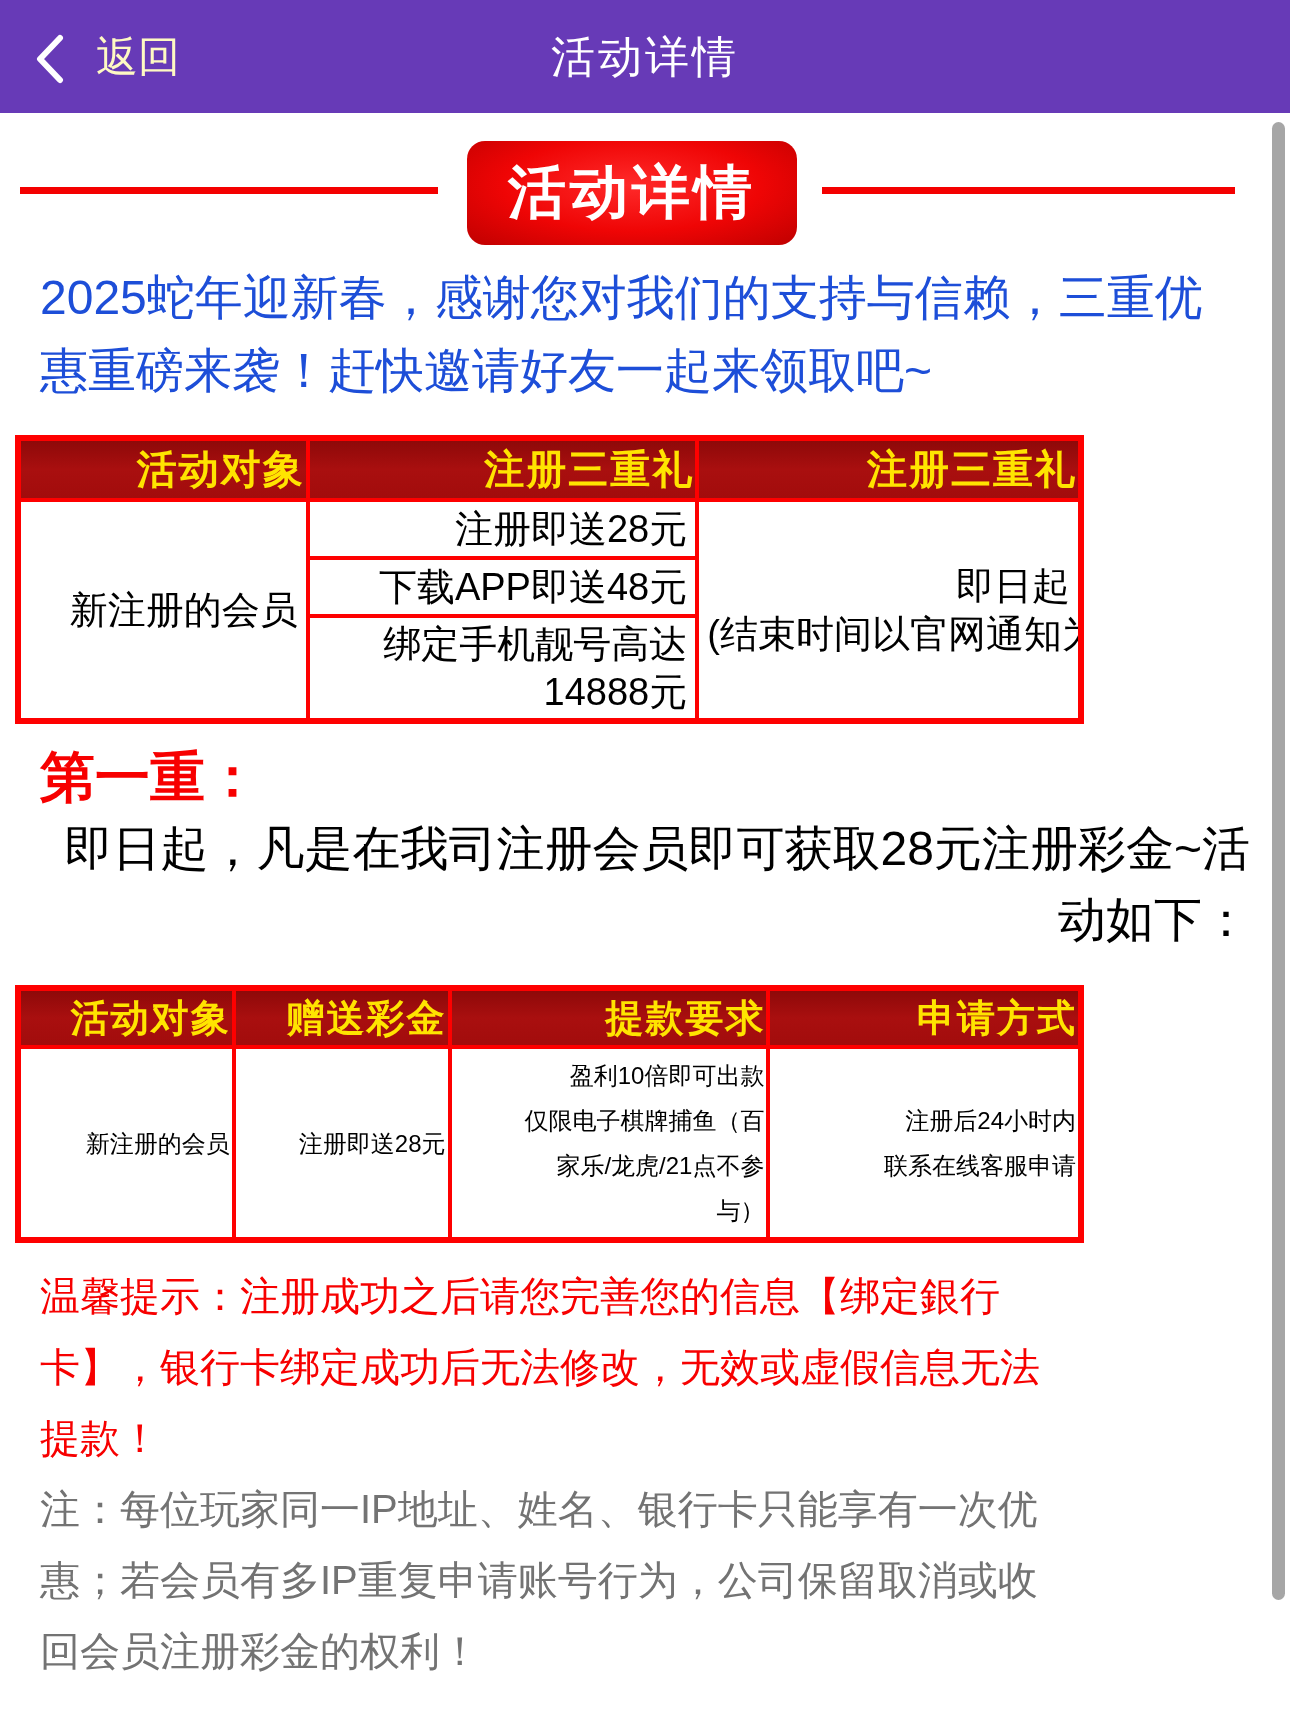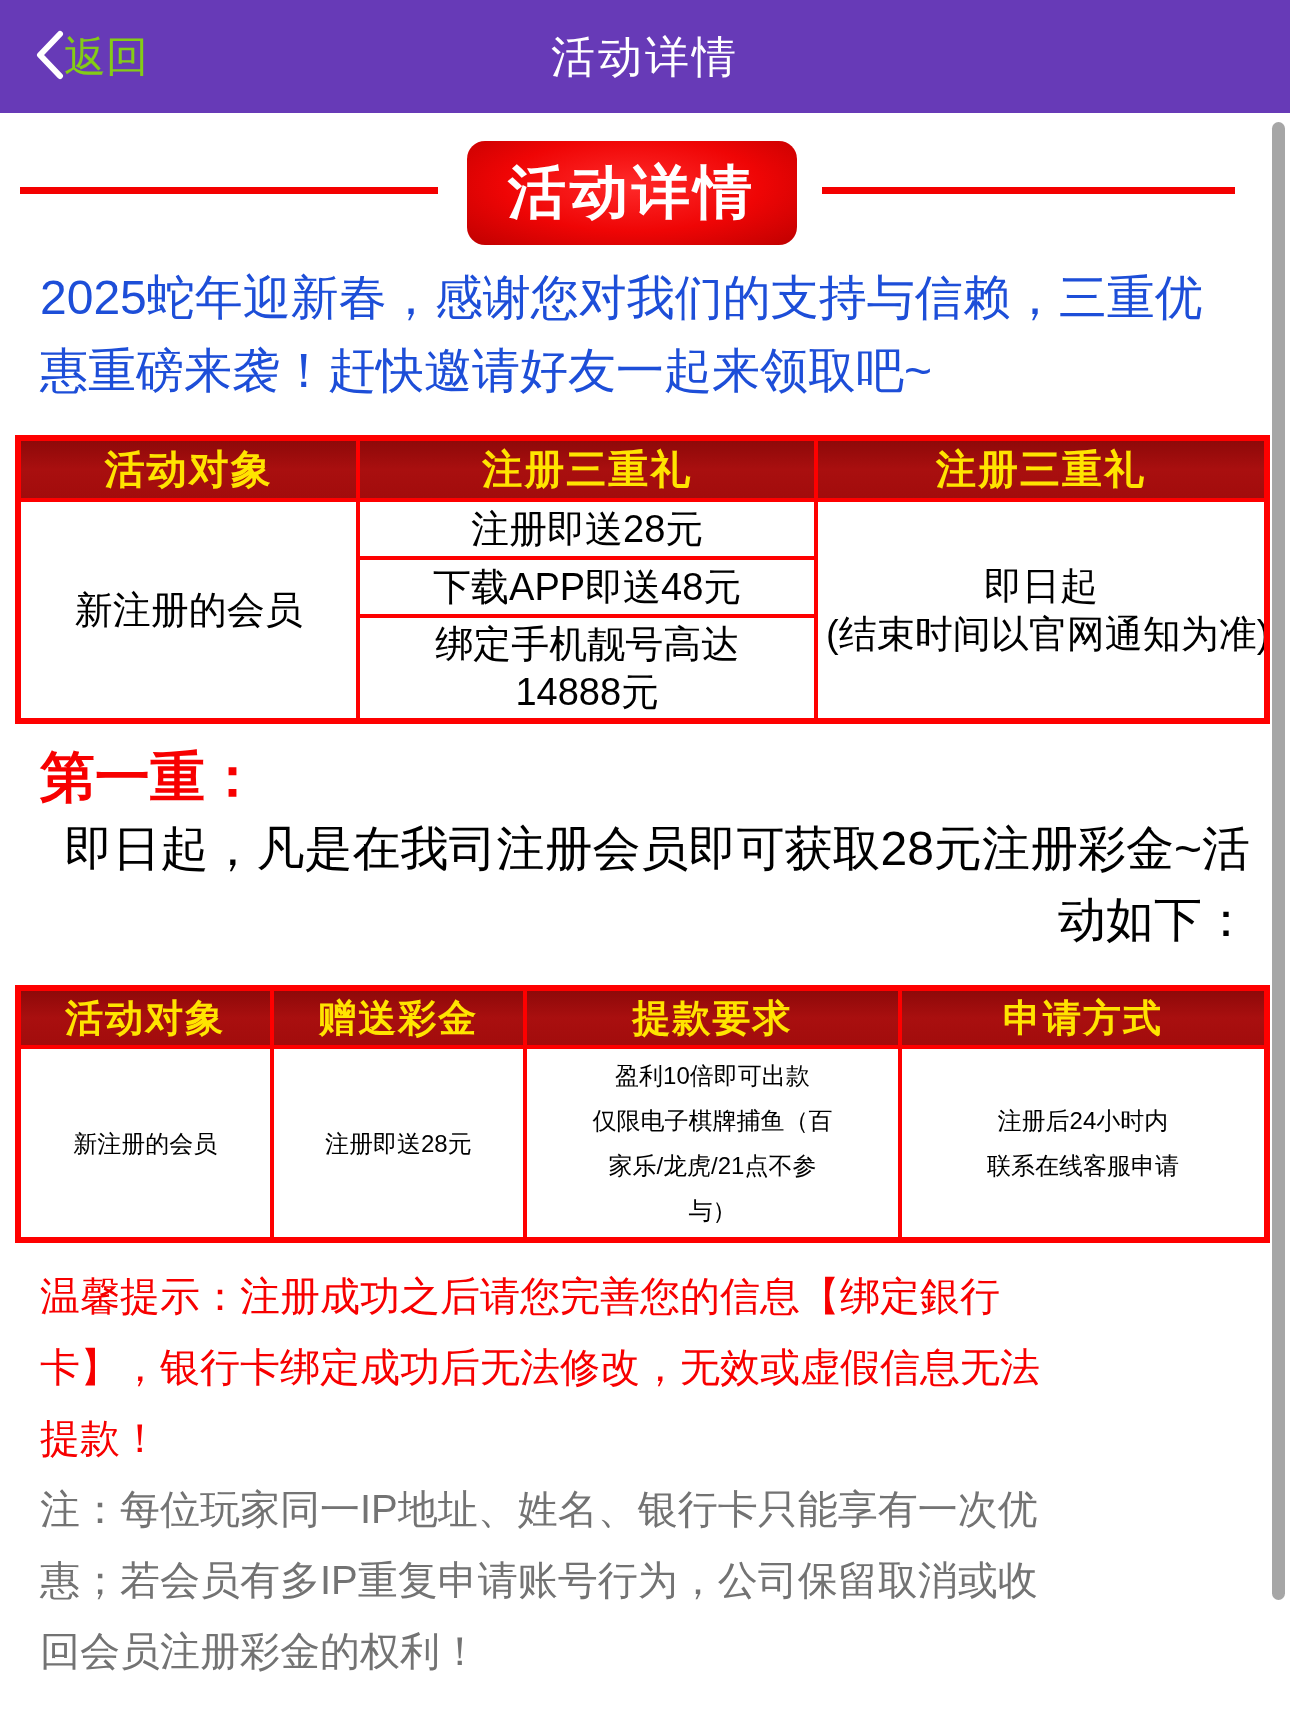--- a/index.html
+++ b/index.html
@@ -11,22 +11,22 @@
     color:#000;
   }
 
   
   .app-bar {
     height:113px; background:#673ab7;
     display:flex; align-items:center;
     position:relative;
   }
   .back-btn {
-    display:flex; align-items:flex-start; gap:0;
-    margin-left:34px; color:#84cc16; cursor:pointer;
+    display:flex; align-items:flex-end; gap:32px;
+    margin-left:34px; color:#fef9c3; cursor:pointer;
   }
   .back-label { font-size:42px; }
   .app-title {
     position:absolute; left:50%; top:50%;
     transform:translate(-50%,-50%);
     color:#ffffff; font-size:44px; font-weight:500; letter-spacing:3px;
     white-space:nowrap;
   }
 
   
@@ -52,22 +52,22 @@
   }
   .para2 { margin:0 40px; font-size:48px; line-height:71px; color:#000; }
   .para2 .line { white-space:nowrap;text-align:right; }
   .rpara { margin:18px 40px 0 40px; font-size:40px; line-height:71px; }
   .rpara.red { color:#f70000; }
   .rpara.black { margin-top:0; color:#737373; }
 
   
   table {
     border-collapse:collapse; table-layout:fixed;
-    margin-left:15px; width:1255px;
-    text-align:center; border:6px solid #fe0000;
+    margin-left:15px; width:1069px;
+    text-align:right; border:6px solid #fe0000;
   }
   th, td { border:4px solid #fe0000; overflow:hidden; }
   th {
     background:linear-gradient(180deg,#8e0909 0%,#a90f0f 50%,#a20c0c 100%);
     color:#ffe400; font-weight:700; letter-spacing:2px;
   }
   .promo-table { margin-top:28px; }
   .promo-table th { font-size:40px; height:52px; }
   .promo-table td { font-size:38px; line-height:48px; color:#000; padding:2px 8px; }
   .promo-table .gift-row td { height:50px; }

